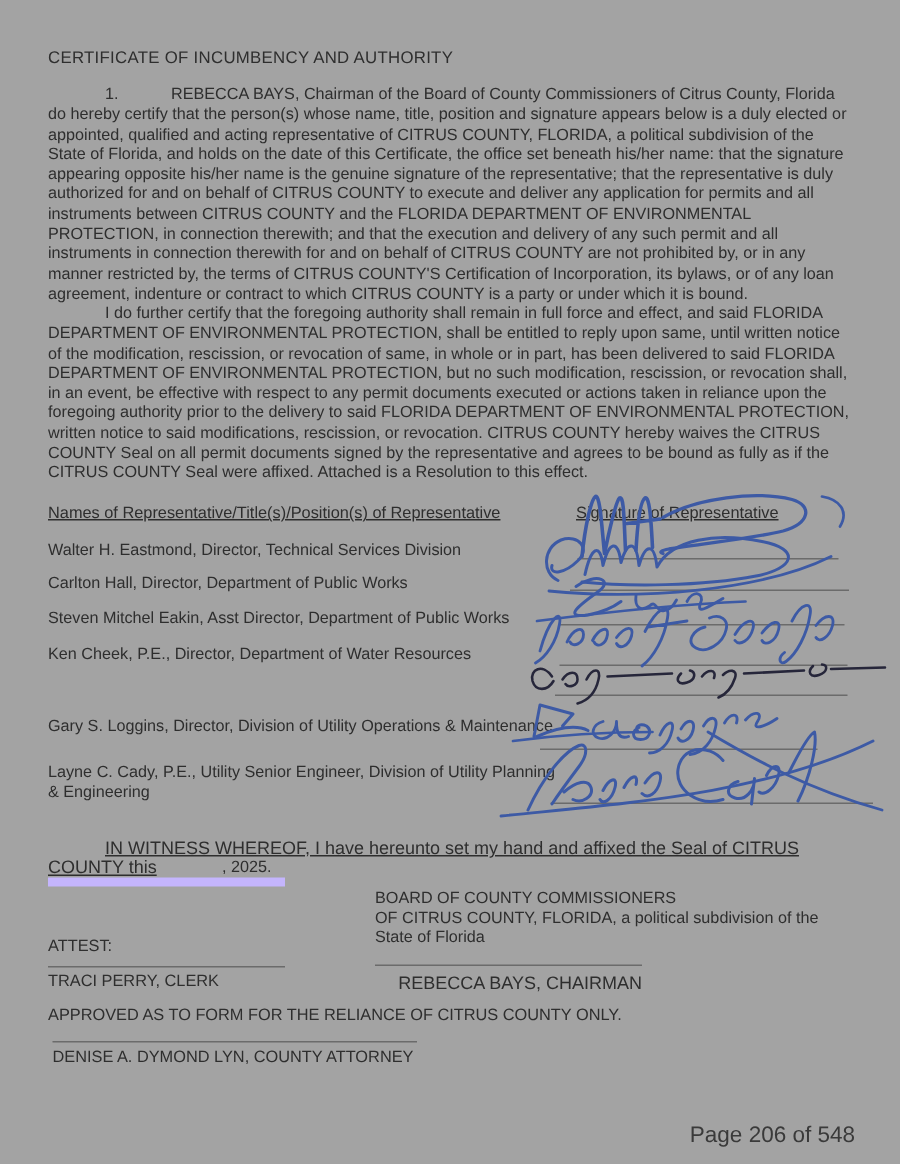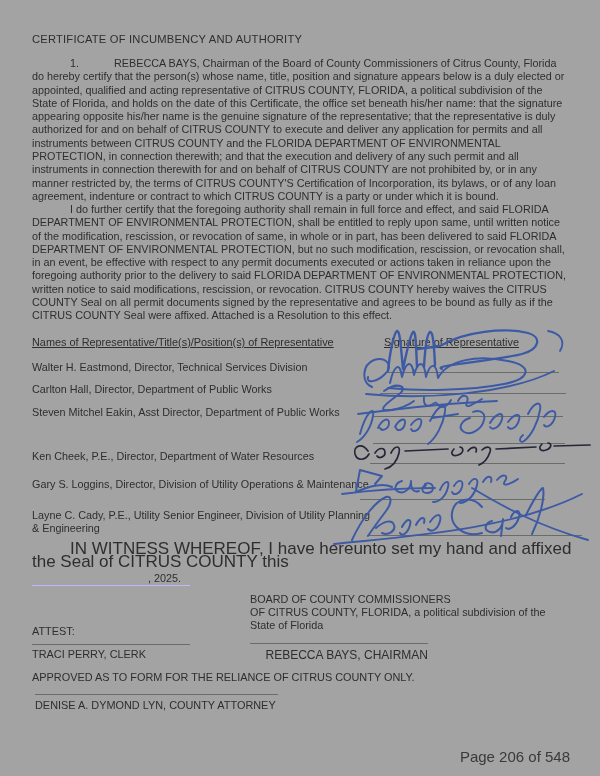--- a/index.html
+++ b/index.html
@@ -17,22 +17,22 @@
   .para{font-size:10.8px;line-height:13.3px;text-align:left;}
   .p1{top:57px;left:32px;width:537px;text-indent:38px;}
   .p2{top:203px;left:32px;width:537px;text-indent:38px;}
   .num{display:inline-block;width:44px;text-indent:0;}
   .rep{top:336px;left:32px;width:556px;height:228px;}
   .rep .hdr{font-size:10.9px;text-decoration:underline;}
   .rep .name{font-size:10.8px;line-height:13.2px;width:340px;}
   .sigline{height:0;border-top:1px solid #6b6b6b;}
   .sigsvg{position:absolute;pointer-events:none;}
   .sigsvg path{fill:none;stroke-linecap:round;stroke-linejoin:round;}
-  .witness1{top:542px;left:32px;width:540px;font-size:17px;text-indent:38px;line-height:13.3px;}
-  .witness2{top:572px;left:32px;width:158px;font-size:10.8px;border-bottom:1px solid #c4b5fd;padding-left:116px;box-sizing:border-box;white-space:nowrap;padding-bottom:1px;}
+  .witness1{top:559px;left:32px;width:540px;font-size:12px;text-indent:38px;line-height:13.3px;text-decoration:underline;}
+  .witness2{top:572px;left:32px;width:158px;font-size:10.8px;border-bottom:6px solid #c4b5fd;padding-left:116px;box-sizing:border-box;white-space:nowrap;padding-bottom:1px;}
   .attest{top:593px;left:32px;font-size:10.9px;margin-top:32px;}
   .board{top:593px;left:250px;width:322px;font-size:10.8px;line-height:13.2px;}
   .line-left{top:644px;left:32px;width:158px;}
   .line-right{top:643px;left:250px;width:178px;}
   .clerk{top:648px;left:32px;font-size:10.9px;}
   .chairman{top:648px;left:250px;width:178px;font-size:12px;text-align:right;}
   .approved{top:671px;left:32px;font-size:10.9px;}
   .line-attorney{top:694px;left:35px;width:243px;}
   .attorney{top:699px;left:35px;font-size:10.9px;}
   .footer{top:748px;left:458px;width:112px;font-size:15px;text-align:right;color:#3a3a3a;}
@@ -50,21 +50,21 @@
 
   <div class="abs para p2">I do further certify that the foregoing authority shall remain in full force and effect, and said FLORIDA DEPARTMENT OF ENVIRONMENTAL PROTECTION, shall be entitled to reply upon same, until written notice of the modification, rescission, or revocation of same, in whole or in part, has been delivered to said FLORIDA DEPARTMENT OF ENVIRONMENTAL PROTECTION, but no such modification, rescission, or revocation shall, in an event, be effective with respect to any permit documents executed or actions taken in reliance upon the foregoing authority prior to the delivery to said FLORIDA DEPARTMENT OF ENVIRONMENTAL PROTECTION, written notice to said modifications, rescission, or revocation.  CITRUS COUNTY hereby waives the CITRUS COUNTY Seal on all permit documents signed by the representative and agrees to be bound as fully as if the CITRUS COUNTY Seal were affixed.  Attached is a Resolution to this effect.</div>
 
   <div class="abs rep">
     <div class="abs hdr" style="top:0;left:0;">Names of Representative/Title(s)/Position(s) of Representative</div>
     <div class="abs hdr" style="top:0;left:352px;">Signature of Representative</div>
 
     <div class="abs name" style="top:47px;left:0;">Carlton Hall, Director, Department of Public Works</div>
     <div class="abs name" style="top:25px;left:0;">Walter H. Eastmond, Director, Technical Services Division</div>
     <div class="abs name" style="top:70px;left:0;">Steven Mitchel Eakin, Asst Director, Department of Public Works</div>
-    <div class="abs name" style="top:94px;left:0;margin-top:20px;">Ken Cheek, P.E., Director, Department of Water Resources</div>
+    <div class="abs name" style="top:94px;left:0;">Ken Cheek, P.E., Director, Department of Water Resources</div>
     <div class="abs name" style="top:142px;left:0;">Gary S. Loggins, Director, Division of Utility Operations &amp; Maintenance</div>
     <div class="abs name" style="top:173px;left:0;">Layne C. Cady, P.E., Utility Senior Engineer, Division of Utility Planning &amp; Engineering</div>
 
     <div class="abs sigline" style="top:36px;left:353px;width:174px;"></div>
     <div class="abs sigline" style="top:57px;left:348px;width:186px;"></div>
     <div class="abs sigline" style="top:80px;left:341px;width:190px;"></div>
     <div class="abs sigline" style="top:107px;left:341px;width:192px;"></div>
     <div class="abs sigline" style="top:127px;left:338px;width:195px;"></div>
     <div class="abs sigline" style="top:163px;left:328px;width:185px;"></div>
     <div class="abs sigline" style="top:199px;left:335px;width:215px;"></div>

